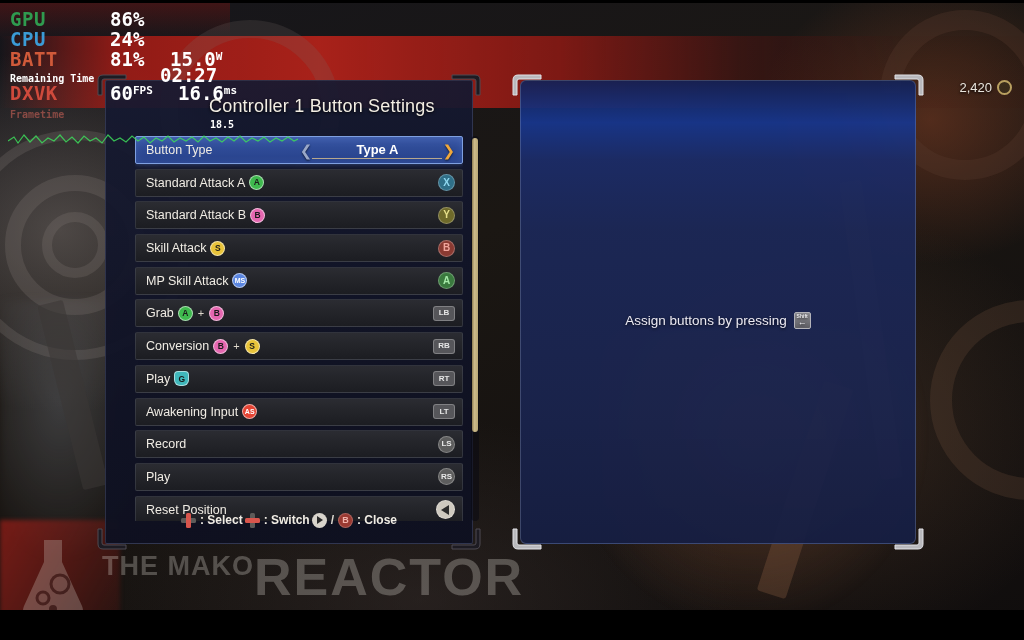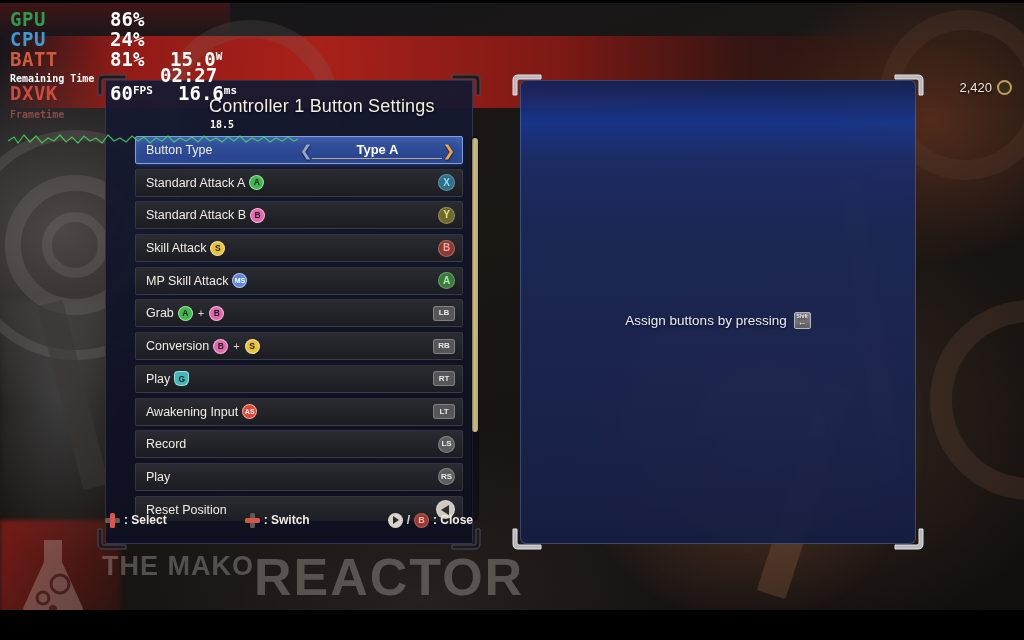--- a/index.html
+++ b/index.html
@@ -213,21 +213,21 @@
   }
   .scroll-thumb {
     position: absolute; left: 1px; top: 2px; width: 6px; height: 294px;
     background: linear-gradient(90deg, #8d7c52, #cdbb8a 40%, #b9a878);
     border-radius: 3px;
   }
 
   
   .legend {
     position: absolute; left: 8px; bottom: 8px; width: 368px; height: 44px;
-    display: flex; align-items: center; justify-content: space-between; gap: 2px;
+    display: flex; align-items: center; justify-content: center; gap: 2px;
     color: #f0ece4; font-size: 12px; font-weight: bold; z-index: 3;
   }
   .legend-item { display: flex; align-items: center; gap: 4px; }
   .dpad { position: relative; width: 15px; height: 15px; }
   .dpad .arm {
     position: absolute; background: #5d5a58; border-radius: 1.5px;
   }
   .dpad .arm.v { left: 5px; top: 0; width: 5px; height: 15px; }
   .dpad .arm.h { left: 0; top: 5px; width: 15px; height: 5px; }
   .dpad.vertical   .arm.v { background: #d8554c; }

